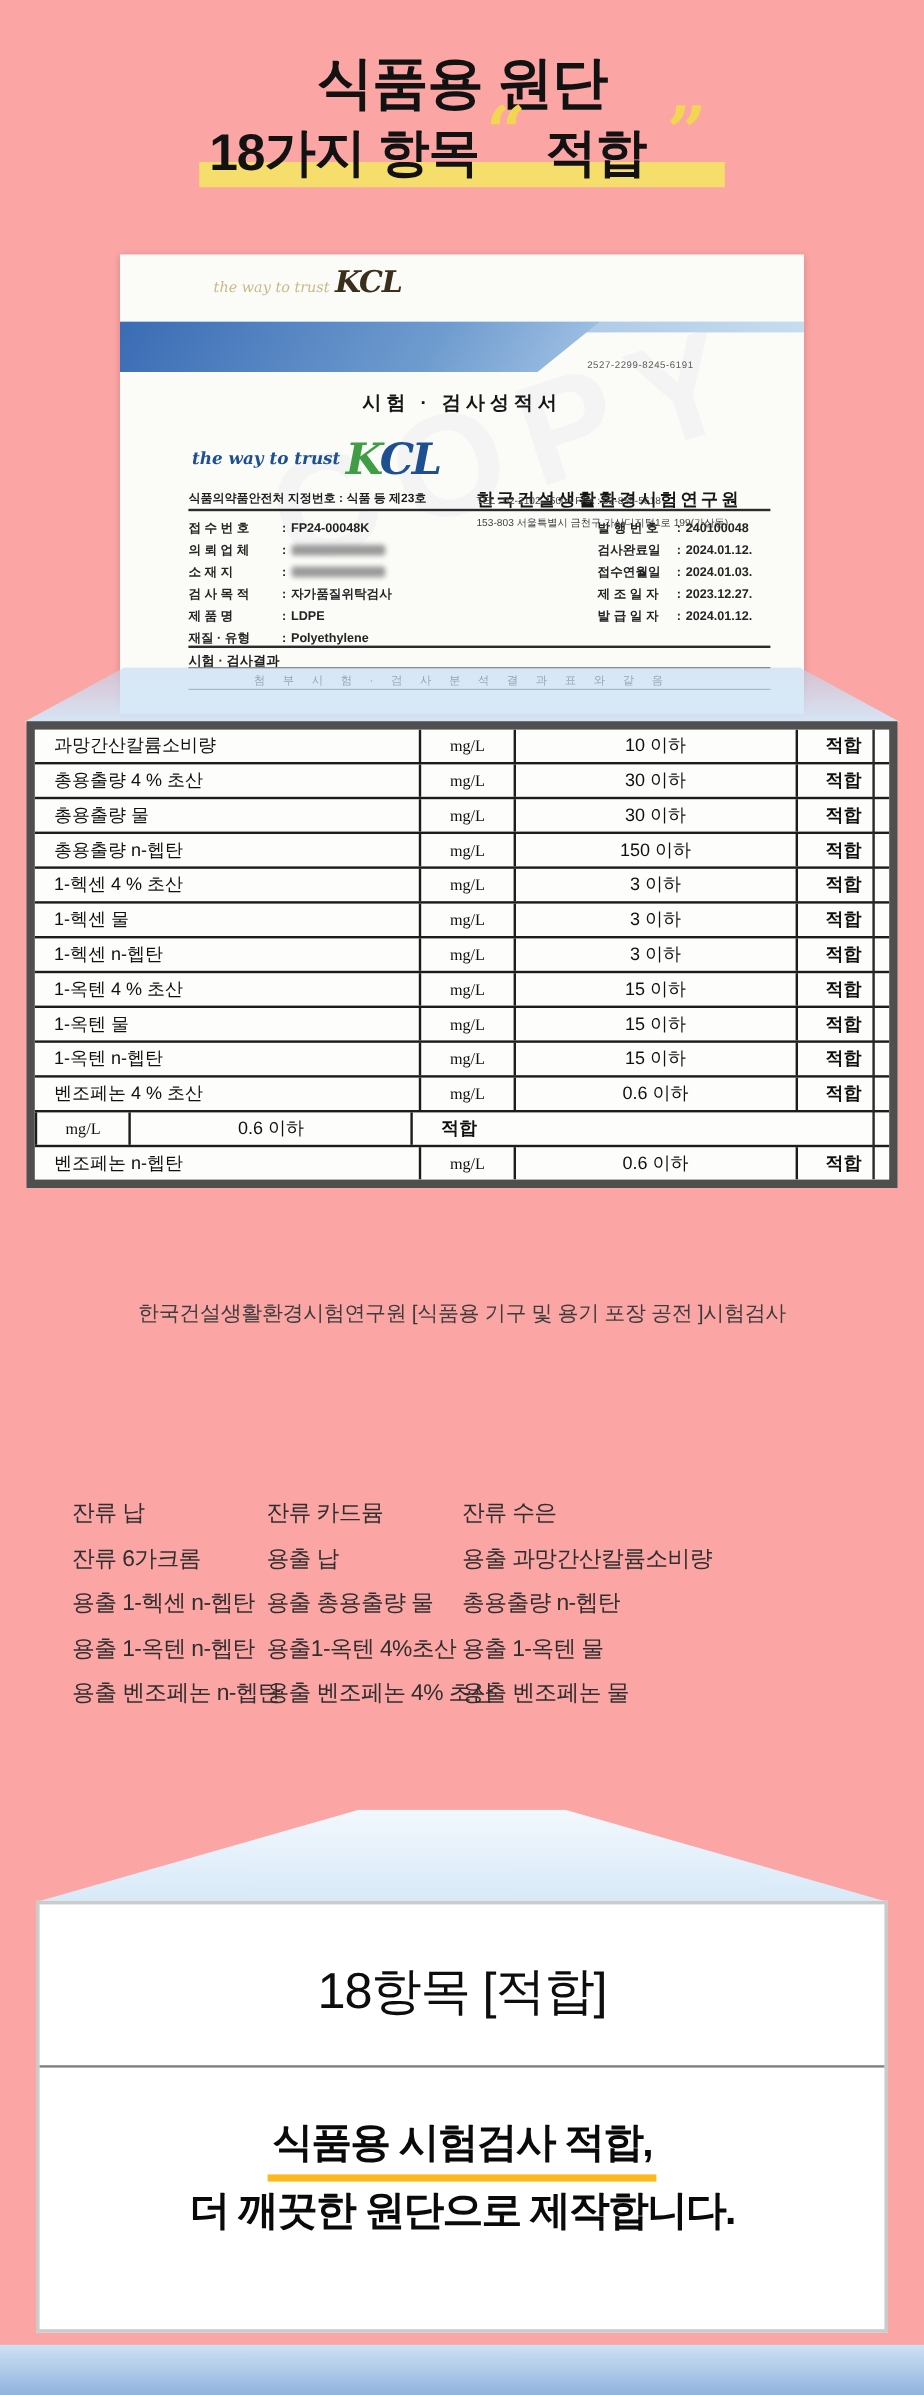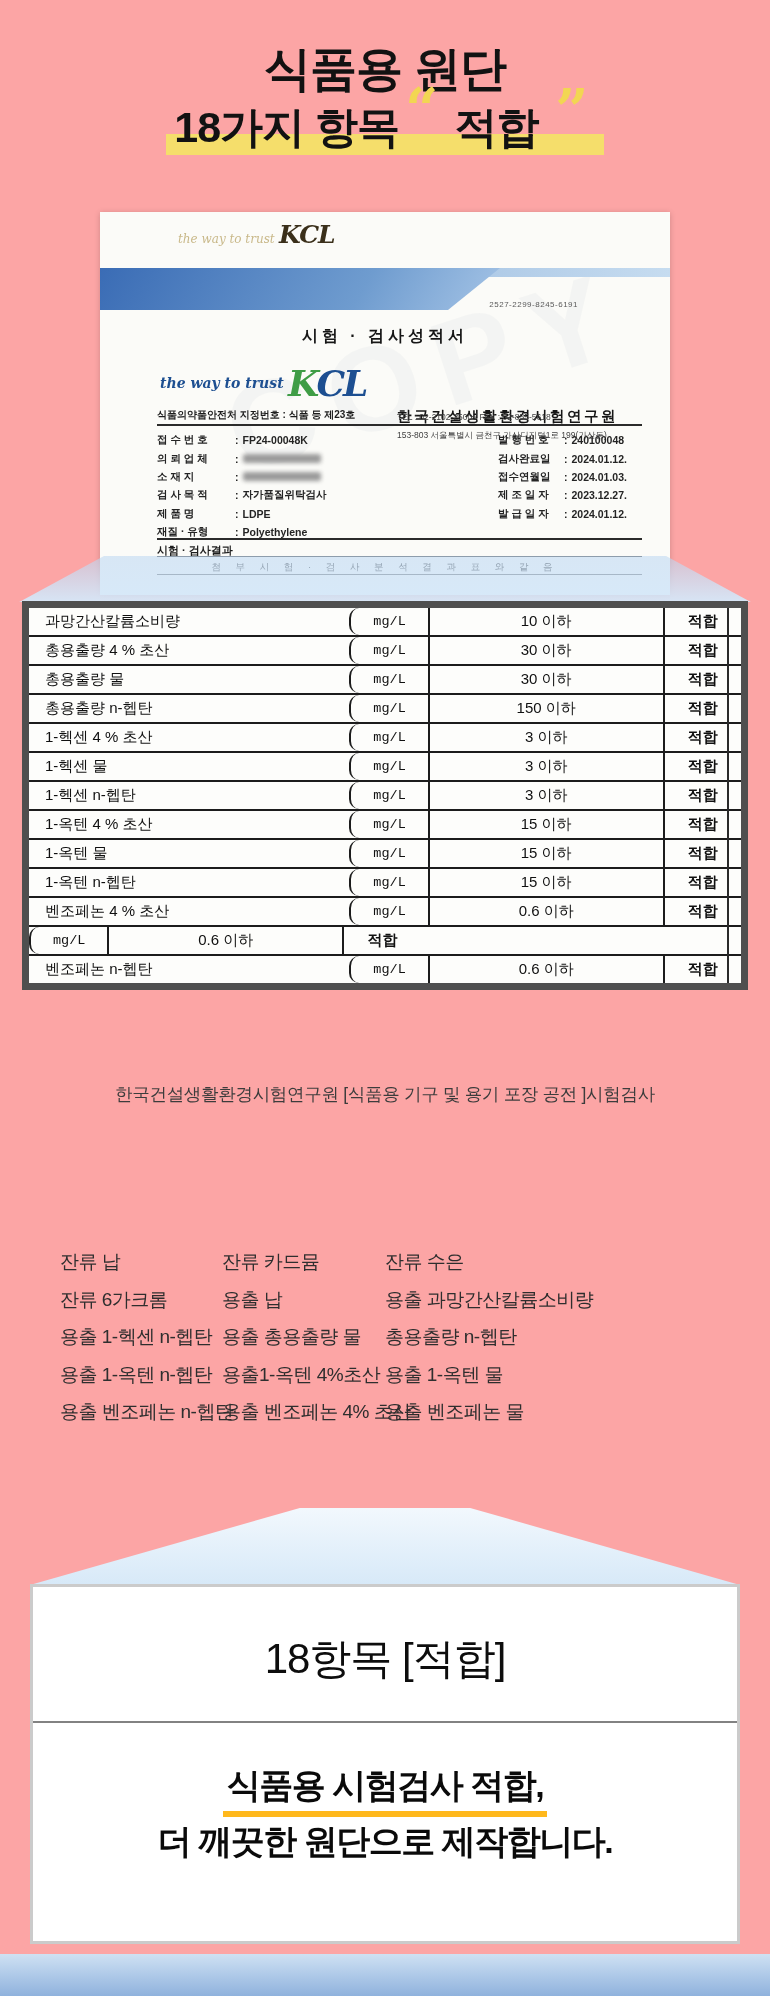--- a/index.html
+++ b/index.html
@@ -67,21 +67,21 @@
         clip-path:polygon(13.5% 0,86.5% 0,97.5% 100%,2.5% 100%);}
 
   
   .report{position:absolute;left:22px;top:601px;width:726px;height:389px;z-index:3;
         border:7px solid #4f4f4f;background:#fdfdfb;overflow:hidden;box-sizing:border-box;}
   .report::after{content:"";position:absolute;top:0;bottom:0;right:12px;width:2px;background:#2a2a2a;}
   .report-row{display:flex;height:29px;box-sizing:border-box;border-bottom:2px solid #1c1c1c;
         font-size:15px;color:#101010;align-items:center;}
   .cell{height:100%;display:flex;align-items:center;box-sizing:border-box;}
   .c1{width:45%;padding-left:16px;}
-  .c2{width:11%;justify-content:center;border-left:2px solid #1c1c1c;font-family:Liberation Mono, monospace;font-size:13.5px;border-radius:10px;}
+  .c2{width:11%;justify-content:center;border-left:2px solid #1c1c1c;font-family:Liberation Serif, serif;font-size:13.5px;}
   .c3{width:33%;justify-content:center;border-left:2px solid #1c1c1c;}
   .c4{width:11%;justify-content:center;border-left:2px solid #1c1c1c;font-weight:600;}
 
   
   .caption{position:absolute;top:1082px;left:0;width:100%;text-align:center;
         font-size:17.5px;color:#3c3c3c;font-weight:500;letter-spacing:-.3px;}
 
   
   .items{position:absolute;top:1243px;left:0;width:696px;height:235px;}
   .items-col{position:absolute;top:0;}

